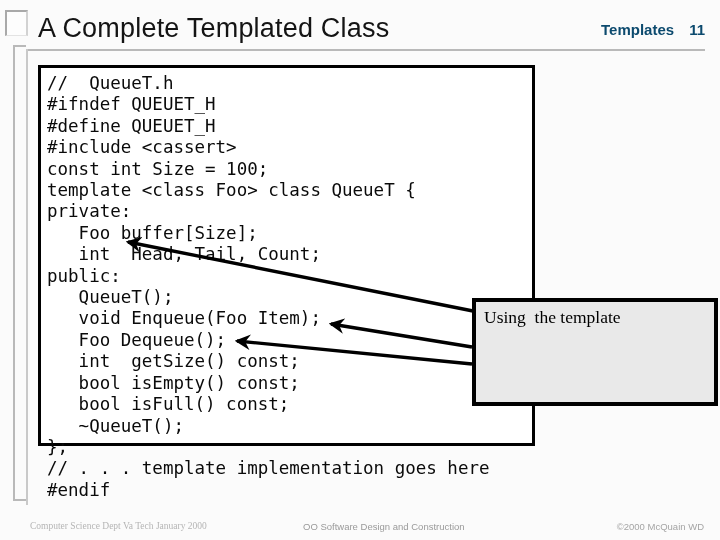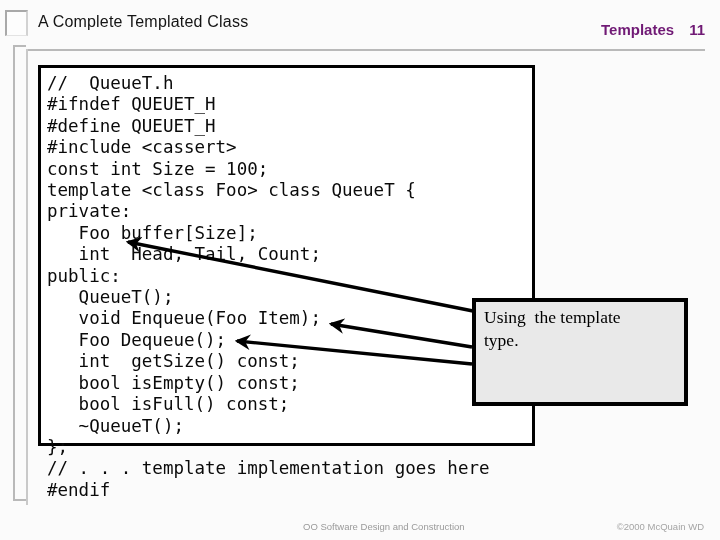--- a/index.html
+++ b/index.html
@@ -11,26 +11,26 @@
 
   
   .deco-square {
     position:absolute; left:5px; top:10px; width:19px; height:23px;
     background:#fdfdfd;
     border-top:2px solid #a9a9a9; border-left:2px solid #a9a9a9;
     border-right:2px solid #d2d2d2; border-bottom:1px solid #e3e3e3;
   }
   .title {
     position:absolute; left:38px; top:13px;
-    font-size:16px; font-weight:500; color:#141414; letter-spacing:.2px;
+    font-size:27px; font-weight:500; color:#141414; letter-spacing:.2px;
     white-space:nowrap;
   }
   .header-right {
     position:absolute; top:21px; right:15px;
-    font-size:15px; font-weight:bold; color:#701a75; white-space:nowrap;
+    font-size:15px; font-weight:bold; color:#0c4a6e; white-space:nowrap;
   }
   .header-right .page-number { margin-left:15px; }
   .header-rule {
     position:absolute; left:26px; top:49px; width:679px; height:2px;
     background:#b9b9b9;
   }
   .content-vrule {
     position:absolute; left:26px; top:49px; width:2px; height:456px;
     background:#c9c9c9;
   }
@@ -45,21 +45,21 @@
     position:absolute; left:38px; top:65px; width:497px; height:381px;
     box-sizing:border-box; margin:0; border:3px solid #000; background:#ffffff;
     padding:5px 0 0 6px;
     font-family:"DejaVu Sans Mono","Liberation Mono",monospace;
     font-size:17.5px; line-height:21.4px; color:#0a0a0a;
   }
   .code-line { display:block; white-space:pre; }
 
   
   .callout {
-    position:absolute; left:472px; top:298px; width:216px; height:108px;
+    position:absolute; left:472px; top:298px; width:246px; height:108px;
     box-sizing:border-box; border:4px solid #000; background:#e9e9e9;
     padding:4px 8px;
     font-family:"Liberation Serif", serif;
     font-size:17.5px; line-height:23px; color:#000;
   }
   .callout-line { display:block; white-space:pre; }
 
   
   .arrows {
     position:absolute; left:0; top:0; width:720px; height:540px;
@@ -99,19 +99,19 @@
         <path d="M0,0 L10,5 L0,10 L3.2,5 Z" fill="#000"></path>
       </marker>
     </defs>
     <line x1="473" y1="311" x2="128" y2="242" stroke="#000" stroke-width="3.4" marker-end="url(#ah)"></line>
     <line x1="472" y1="347" x2="331" y2="324" stroke="#000" stroke-width="3.4" marker-end="url(#ah)"></line>
     <line x1="472" y1="364" x2="237" y2="341" stroke="#000" stroke-width="3.4" marker-end="url(#ah)"></line>
   </svg>
 
   <div class="callout">
       <span class="callout-line">Using  the template</span>
-      <span class="callout-line">type.</span>
     </div>
 
+  <div class="footer-left">Computer Science Dept Va Tech January 2000</div>
   <div class="footer-center">OO Software Design and Construction</div>
   <div class="footer-right">©2000  McQuain WD</div>
 
 </div>
 
 </body></html>

